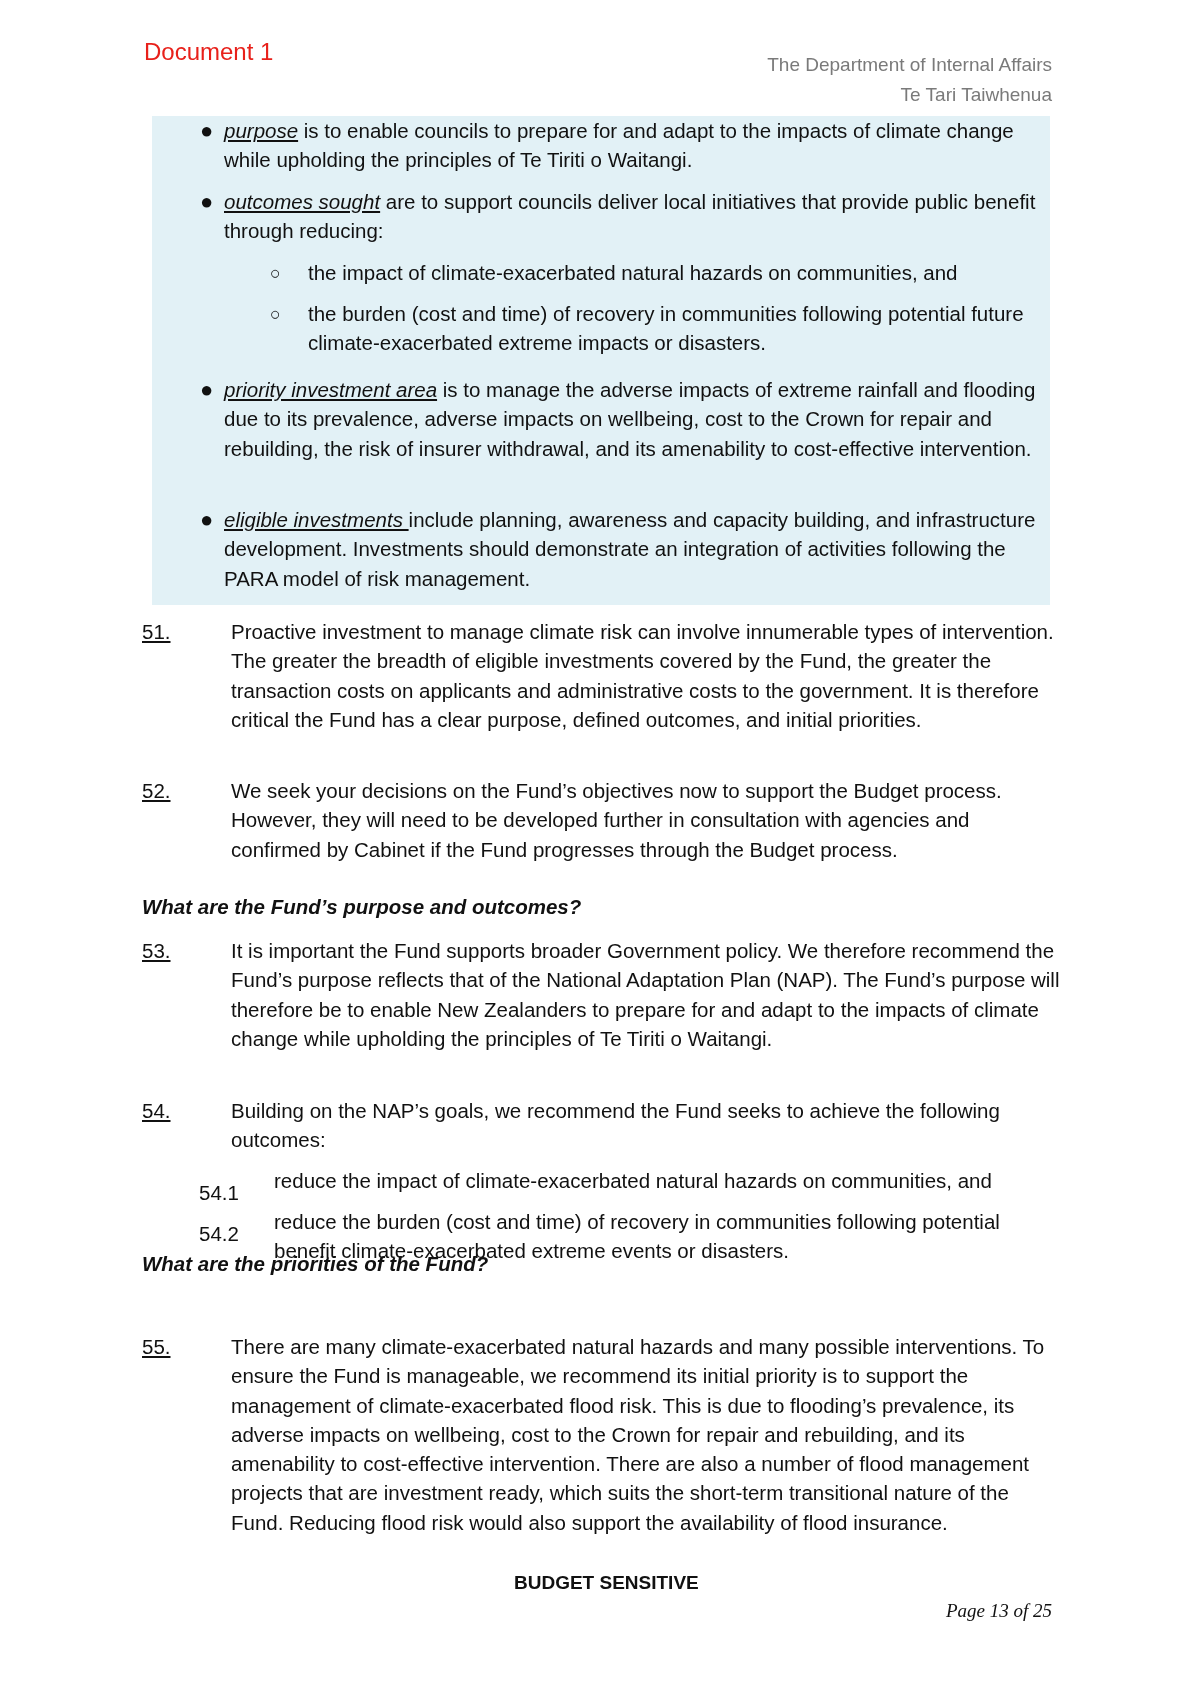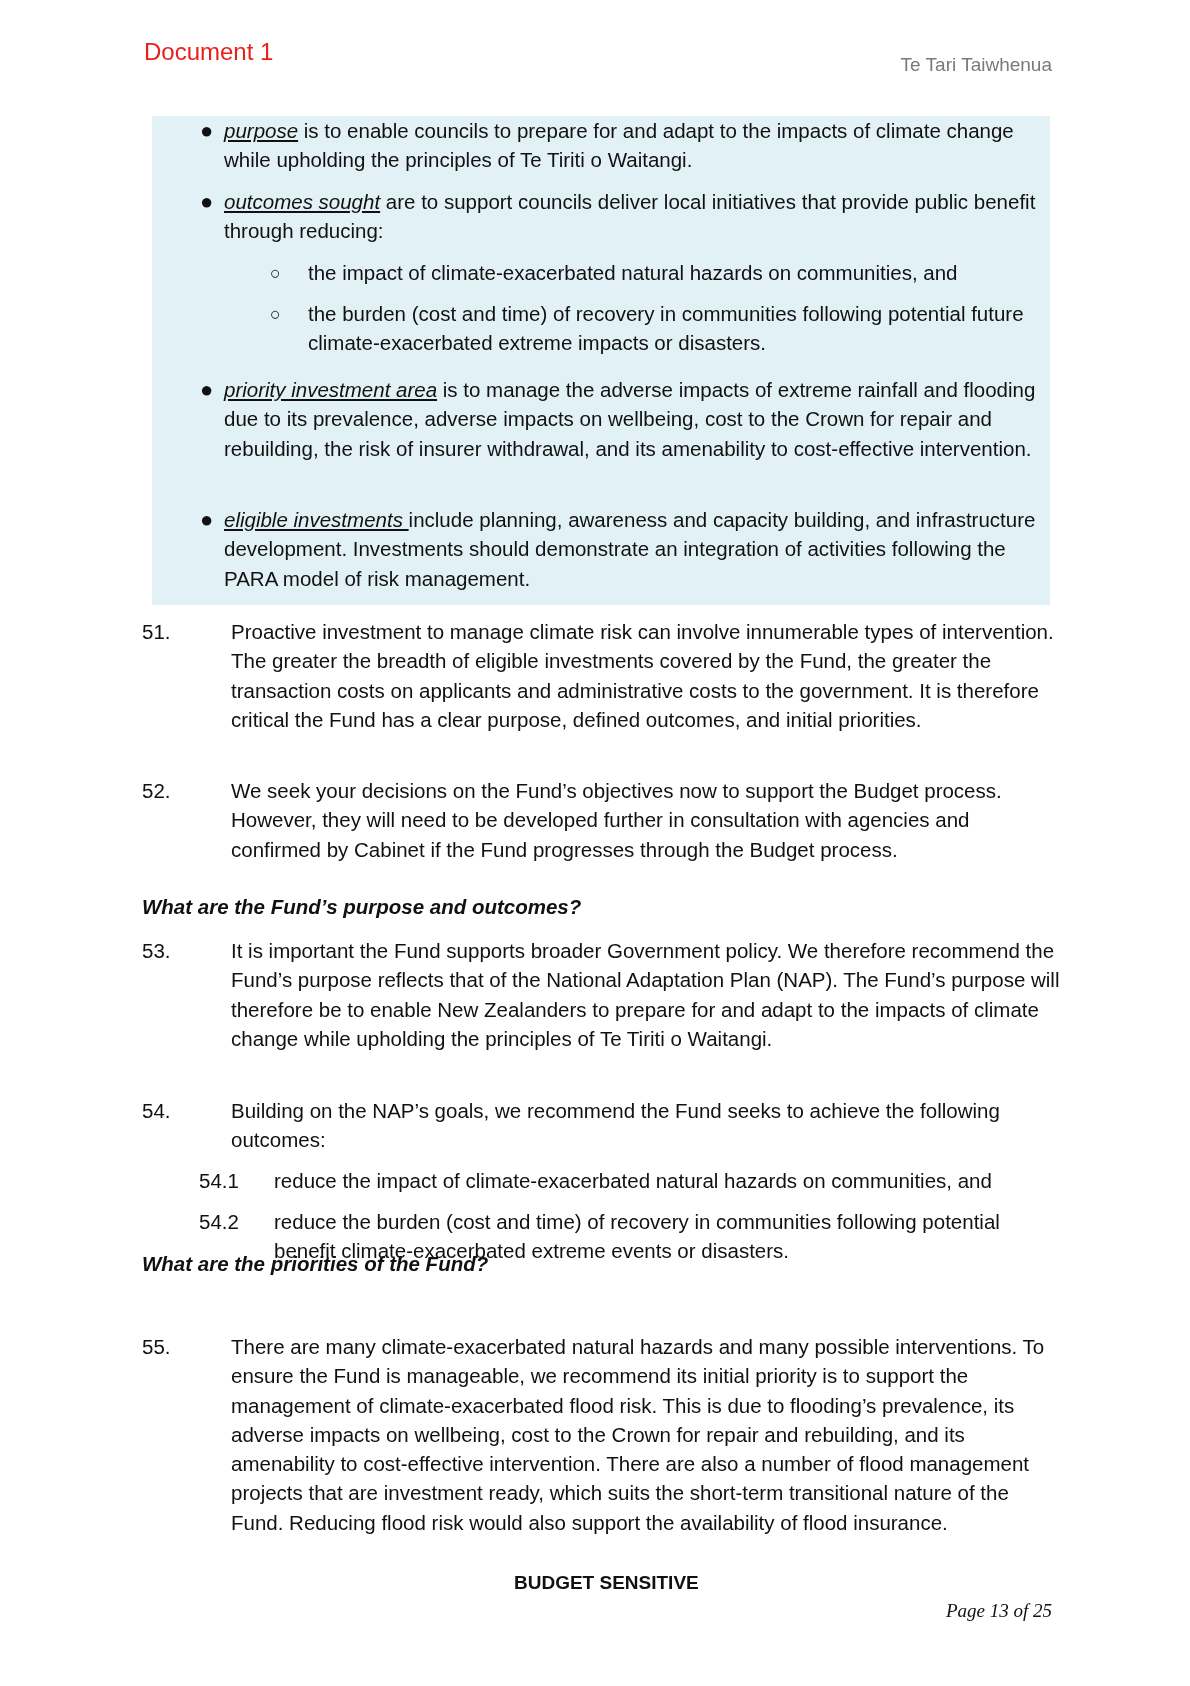--- a/index.html
+++ b/index.html
@@ -24,41 +24,42 @@
   .bullet-row { position: absolute; left: 152px; width: 898px; }
   .bullet-dot {
     position: absolute; left: 48px; top: 0; font-size: 22px; line-height: 29px;
   }
   .bullet-text { position: absolute; left: 72px; right: 12px; }
   .bullet-text .term { font-style: italic; text-decoration: underline; }
   .sub-row { position: absolute; left: 152px; width: 898px; }
   .sub-dot { position: absolute; left: 118px; font-size: 18px; line-height: 30px; }
   .sub-text { position: absolute; left: 156px; right: 10px; }
   .para { position: absolute; left: 142px; width: 920px; }
-  .para .num { position: absolute; left: 0; top: 0; }
+  .para .num { position: absolute; left: 0; top: 0; text-decoration: underline; }
   .para .txt { position: absolute; left: 57px; right: 0; margin-left: 32px; }
   .subpara { position: absolute; left: 199px; width: 860px; }
-  .subpara .num { position: absolute; left: 0; top: 0; }
+  .subpara .num { position: absolute; left: 0; top: 12px; }
   .subpara .txt { position: absolute; left: 75px; right: 0; }
   .heading {
     position: absolute; left: 142px; font-size: 20.5px; font-weight: bold; font-style: italic; text-align: right;
   }
   .footer-left {
     position: absolute; left: 514px; top: 1572px; font-size: 19px; font-weight: bold;
   }
   .footer-right {
     position: absolute; right: 138px; top: 1600px; font-size: 19px; font-style: italic;
     font-family: "Liberation Serif", "DejaVu Serif", serif;
   }
 </style>
 </head>
 <body>
 
 <div class="doc-label">Document 1</div>
 <div class="org">
+  <div>The Department of Internal Affairs</div>
   <div>Te Tari Taiwhenua</div>
 </div>
 
 <div class="shaded"></div>
 
 <div class="bullet-row body-text" style="top:116px;">
   <span class="bullet-dot">●</span>
   <div class="bullet-text"><span class="term">purpose</span><span> is to enable councils to prepare for and adapt to the impacts of climate change while upholding the principles of Te Tiriti o Waitangi.</span></div>
 </div>
 

